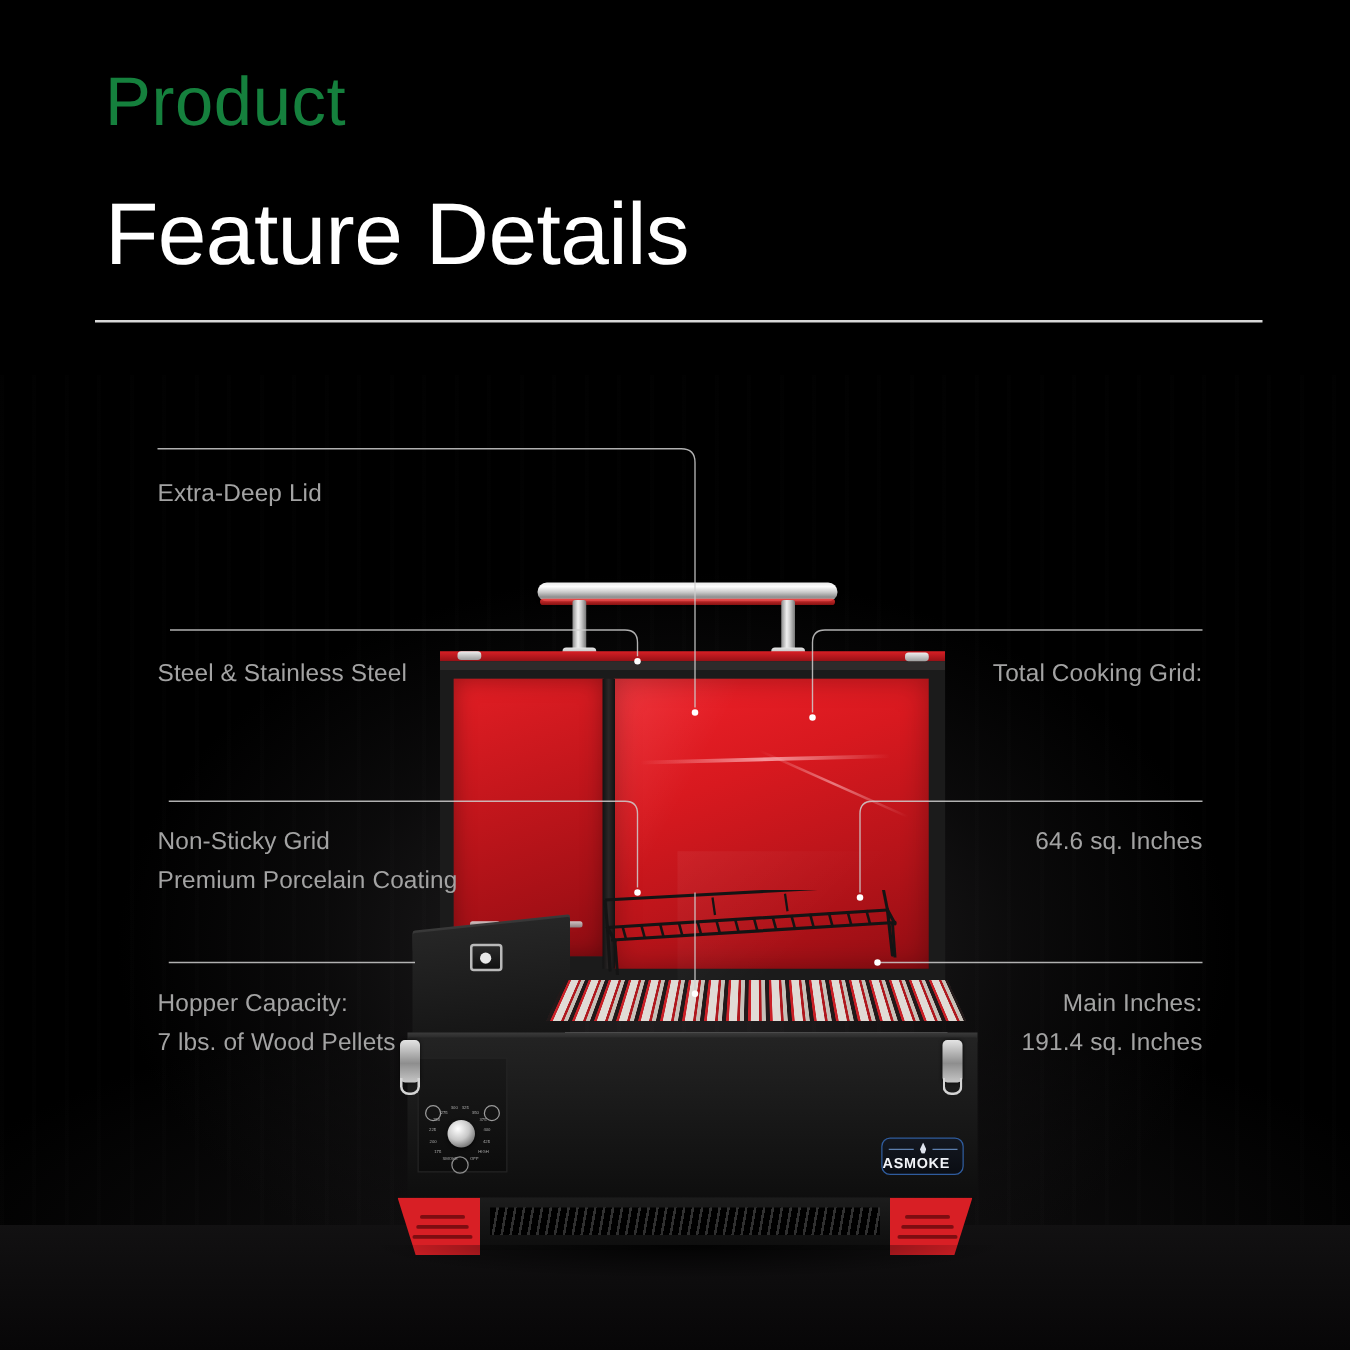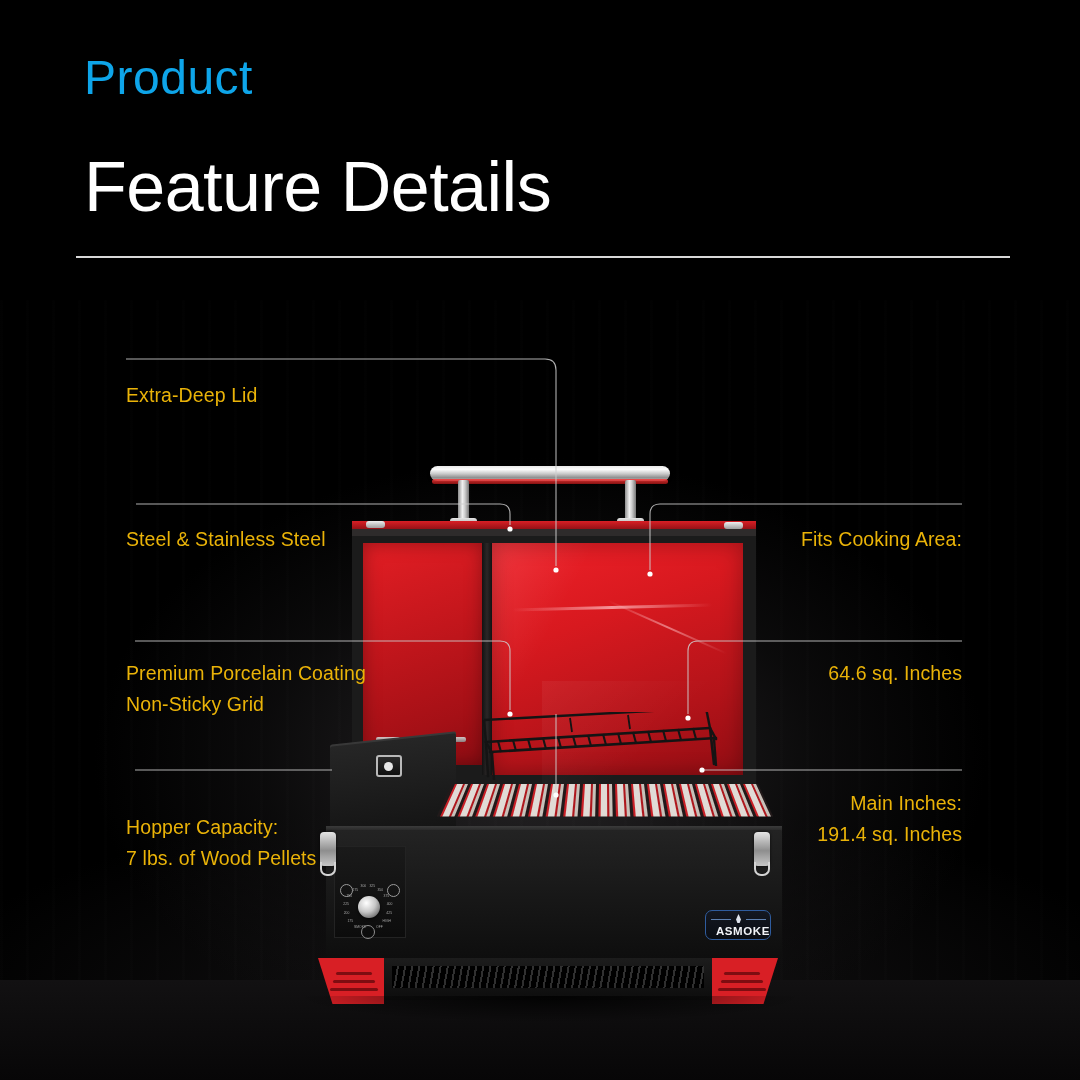--- a/index.html
+++ b/index.html
@@ -27,37 +27,37 @@
   }
   #bg-floor{
     position:absolute; left:0; top:980px; width:1080px; height:100px;
     background:linear-gradient(#121112,#070607);
   }
 
   
   #header{ position:absolute; left:0; top:0; width:1080px; }
   #title-line1{
     position:absolute; left:84px; top:54px;
-    font-size:48px; line-height:1; font-weight:300; letter-spacing:.5px;
-    color:#0ea5e9;
+    font-size:55px; line-height:1; font-weight:300; letter-spacing:.5px;
+    color:#15803d;
   }
   #title-line2{
     position:absolute; left:84px; top:152px;
     font-size:70px; line-height:1; font-weight:400; letter-spacing:-.5px;
     color:#fff;
   }
   #header-rule{
     position:absolute; left:76px; top:256px; width:934px; height:2px;
     background:#d8d8d8;
   }
 
   
   .callout{ position:absolute; }
   .callout .line{
-    font-size:19.5px; line-height:31px; font-weight:400; color:#eab308;
+    font-size:19.5px; line-height:31px; font-weight:400; color:#a3a3a3;
     white-space:nowrap; letter-spacing:.1px;
   }
   .callout.left{ text-align:left; }
   .callout.right{ text-align:right; }
 
   
   .leader{ position:absolute; pointer-events:none; }
   .leader svg{ display:block; overflow:visible; }
   .leader path{ fill:none; stroke:#cfcfcf; stroke-width:1.1; opacity:.85; }
   .leader circle{ fill:#ffffff; }
@@ -227,21 +227,21 @@
     position:absolute; width:13px; height:13px; border:1.2px solid #9b9b9b;
     border-radius:50%;
   }
   #dial-side-l{ left:340px; top:884px; }
   #dial-side-r{ left:387px; top:884px; }
 
   #logo-badge{
     position:absolute; left:705px; top:910px; width:66px; height:30px;
     border:1.8px solid #2f5c9e; border-radius:7px;
     background:linear-gradient(#141821,#0a0d13);
-    display:flex; flex-direction:column; align-items:flex-end; justify-content:flex-end;
+    display:flex; flex-direction:column; align-items:flex-start; justify-content:flex-end;
     padding-bottom:2px;
   }
   #logo-text{
     font-size:11.5px; font-weight:700; letter-spacing:.6px; color:#f2f4f8; line-height:1;
   }
   #logo-crest{
     position:absolute; left:30px; top:3px; width:5px; height:9px;
     background:#dfe4ee; clip-path:polygon(50% 0,100% 60%,72% 100%,28% 100%,0 60%);
   }
   .logo-rule{ position:absolute; height:1.4px; background:#5d7fae; }
@@ -448,31 +448,31 @@
 
 <div class="callout left" style="left:126px; top:380px;">
   <div class="line">Extra-Deep Lid</div>
 </div>
 
 <div class="callout left" style="left:126px; top:524px;">
   <div class="line">Steel &amp; Stainless Steel</div>
 </div>
 
 <div class="callout left" style="left:126px; top:658px;">
+  <div class="line">Non-Sticky Grid</div>
   <div class="line">Premium Porcelain Coating</div>
-  <div class="line">Non-Sticky Grid</div>
-</div>
-
-<div class="callout left" style="left:126px; top:788px;margin-top:24px;">
+</div>
+
+<div class="callout left" style="left:126px; top:788px;">
   <div class="line">Hopper Capacity:</div>
   <div class="line">7 lbs. of Wood Pellets</div>
 </div>
 
 <div class="callout right" style="right:118px; top:524px;">
-  <div class="line">Fits Cooking Area:</div>
+  <div class="line">Total Cooking Grid:</div>
 </div>
 
 <div class="callout right" style="right:118px; top:658px;">
   <div class="line">64.6 sq. Inches</div>
 </div>
 
 <div class="callout right" style="right:118px; top:788px;">
   <div class="line">Main Inches:</div>
   <div class="line">191.4 sq. Inches</div>
 </div>

